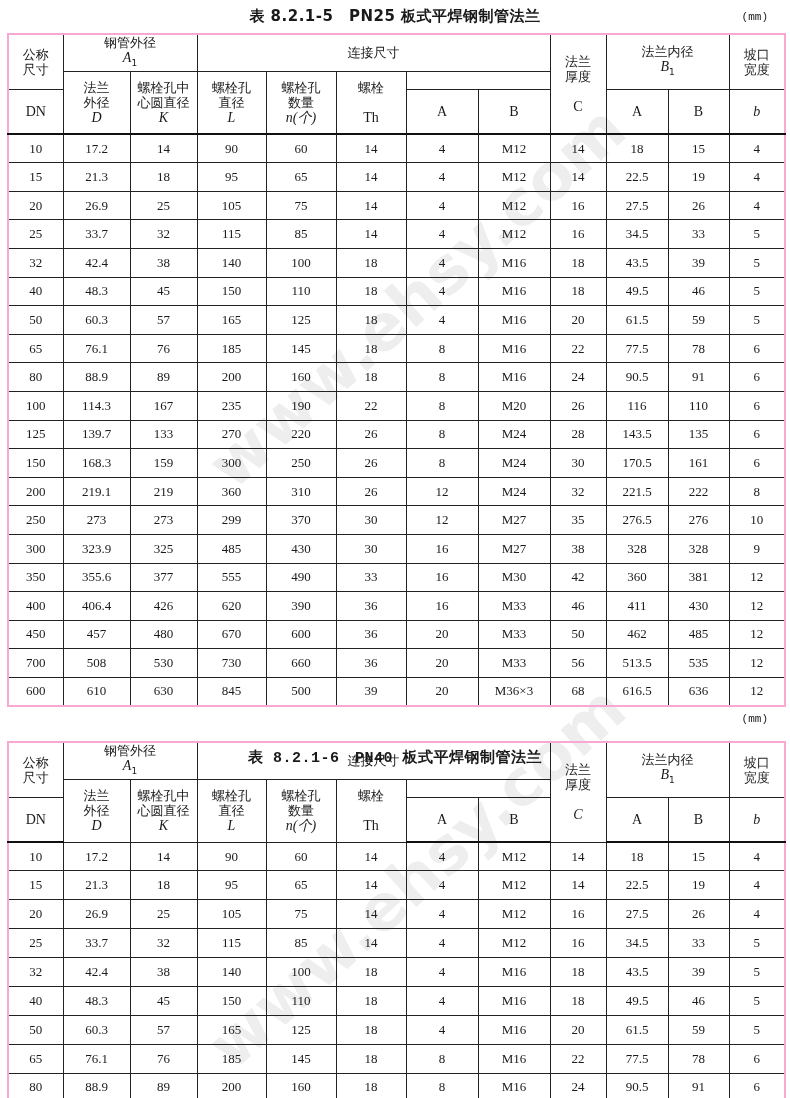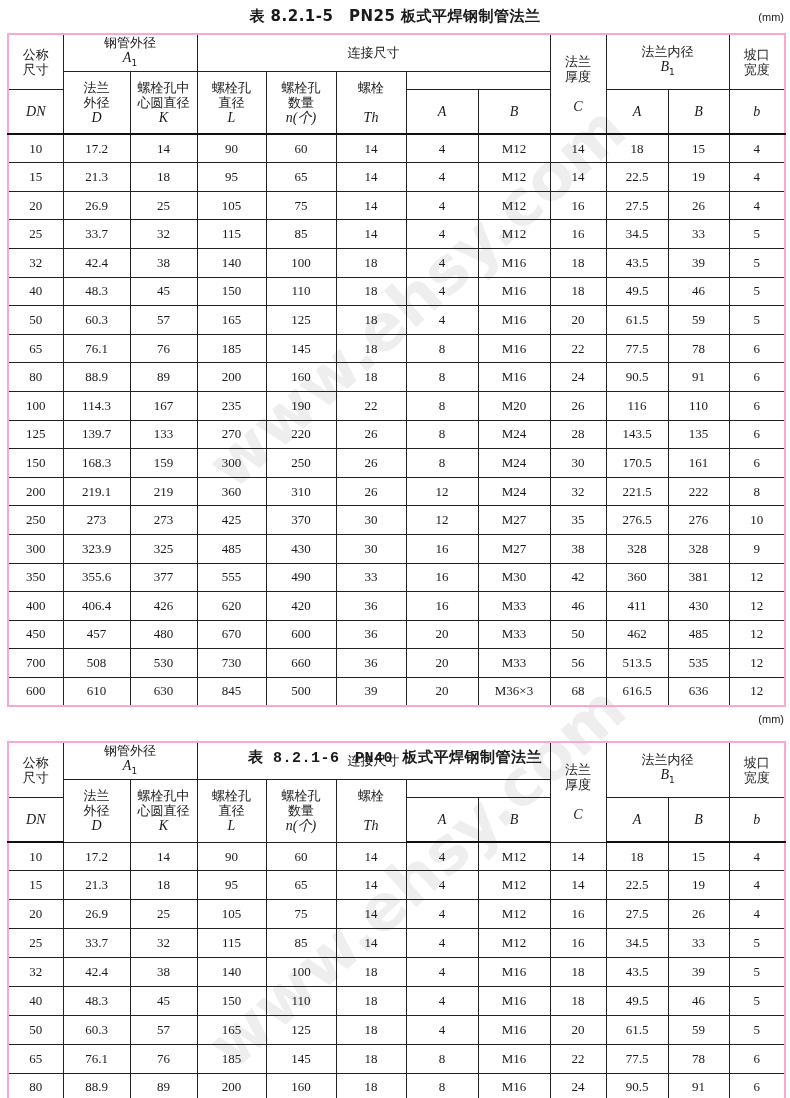--- a/index.html
+++ b/index.html
@@ -1,29 +1,29 @@
 <!DOCTYPE html>
 <html><head>
 <meta charset="utf-8">
 <style>
   html, body { margin:0; padding:0; background:#ffffff; }
   body { width:790px; height:1098px; position:relative; overflow:hidden;
          font-family:"DejaVu Serif","Liberation Serif",serif; color:#1a1a1a; }
   .caption { position:absolute; left:0; width:790px; text-align:center;
              font-family:"DejaVu Sans","Liberation Sans",sans-serif;
              font-size:15px; font-weight:bold; letter-spacing:0.5px; }
-  .unit { position:absolute; right:6px; font-size:11px;
-          font-family:Liberation Sans, sans-serif; }
+  .unit { position:absolute; right:22px; font-size:11px;
+          font-family:Liberation Mono, monospace; }
   table.ft { position:absolute; left:7px; width:777px; border-collapse:collapse;
              table-layout:fixed; border:2px solid #f9a8d4; }
   table.ft th, table.ft td { border:1px solid #222; text-align:center; vertical-align:middle;
              padding:0; font-weight:normal; }
   table.ft th { font-size:13px; line-height:15px;
                 font-family:"DejaVu Sans","Liberation Sans",sans-serif; }
-  table.ft th .lat { font-family:"Liberation Serif","DejaVu Serif",serif; font-size:14px;font-style:italic; }
+  table.ft th .lat { font-family:"Liberation Serif","DejaVu Serif",serif; font-size:14px; }
   table.ft th .it { font-style:italic; font-family:"Liberation Serif","DejaVu Serif",serif; font-size:14px; }
   table.ft td { font-size:13px; font-family:"Liberation Serif","DejaVu Serif",serif; }
   table.ft tbody tr { height:28.6px; }
   table.ft2 tbody tr { height:28.9px; }
   .thick-b { border-bottom:2px solid #111 !important; }
   .watermark { position:absolute; font-family:"DejaVu Sans","Liberation Sans",sans-serif;
                font-size:64px; font-weight:bold; color:rgba(160,160,160,0.18);
                transform:rotate(-42deg); pointer-events:none; white-space:nowrap; }
 </style>
 </head>
@@ -276,21 +276,21 @@
         <td>M24</td>
         <td>32</td>
         <td>221.5</td>
         <td>222</td>
         <td>8</td>
       </tr>
       <tr>
         <td>250</td>
         <td>273</td>
         <td>273</td>
-        <td>425</td>
+        <td>299</td>
         <td>370</td>
         <td>30</td>
         <td>12</td>
         <td>M27</td>
         <td>35</td>
         <td>276.5</td>
         <td>276</td>
         <td>10</td>
       </tr>
       <tr>
@@ -319,21 +319,21 @@
         <td>42</td>
         <td>360</td>
         <td>381</td>
         <td>12</td>
       </tr>
       <tr>
         <td>400</td>
         <td>406.4</td>
         <td>426</td>
         <td>620</td>
-        <td>420</td>
+        <td>390</td>
         <td>36</td>
         <td>16</td>
         <td>M33</td>
         <td>46</td>
         <td>411</td>
         <td>430</td>
         <td>12</td>
       </tr>
       <tr>
         <td>450</td>

